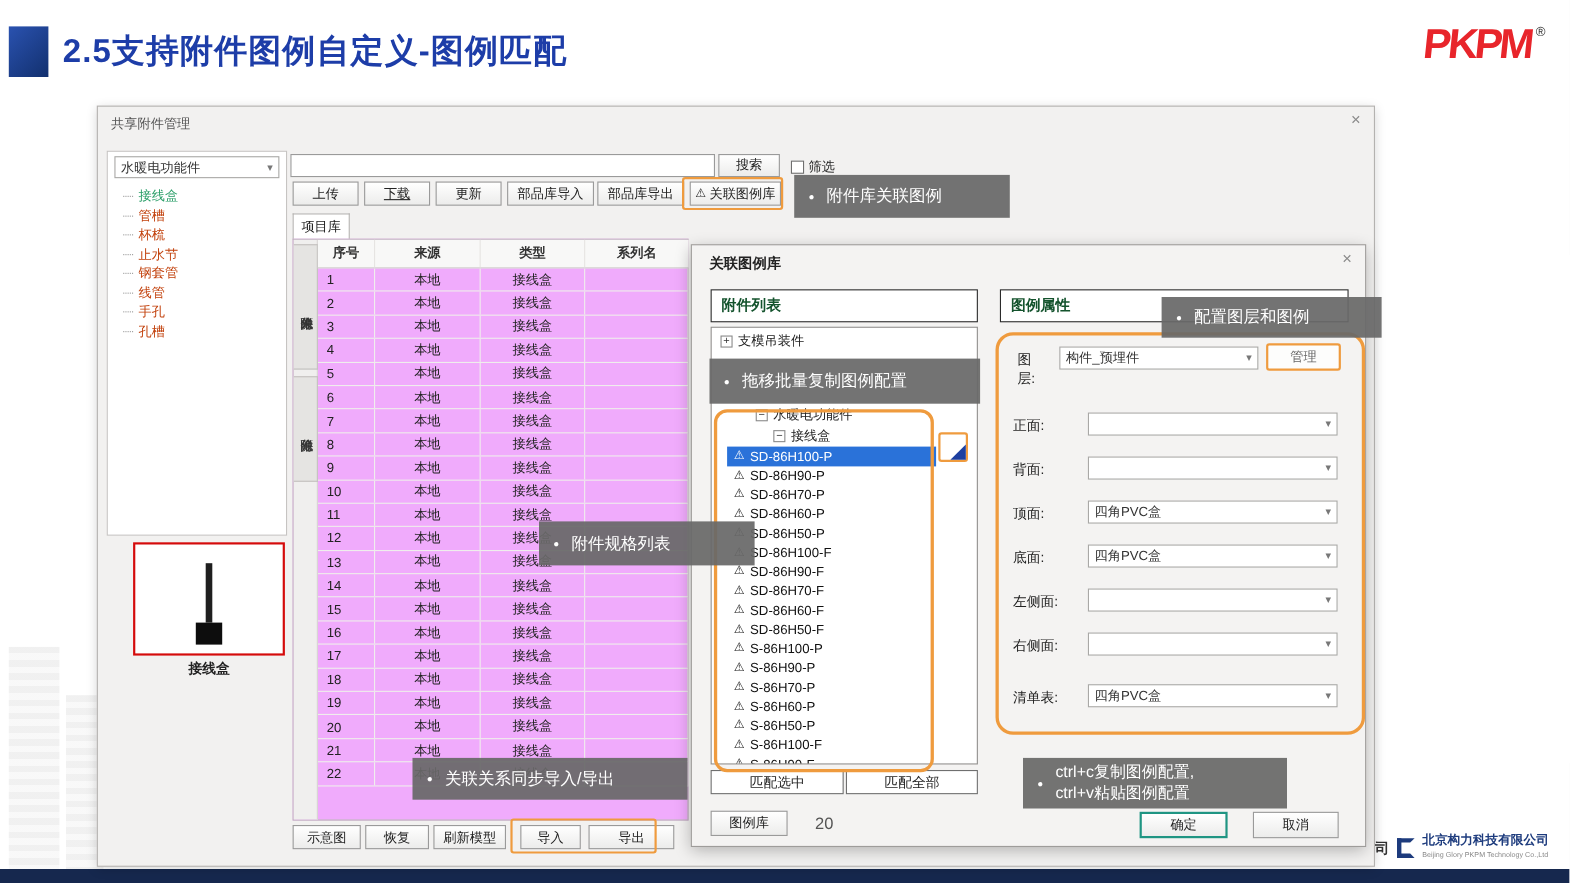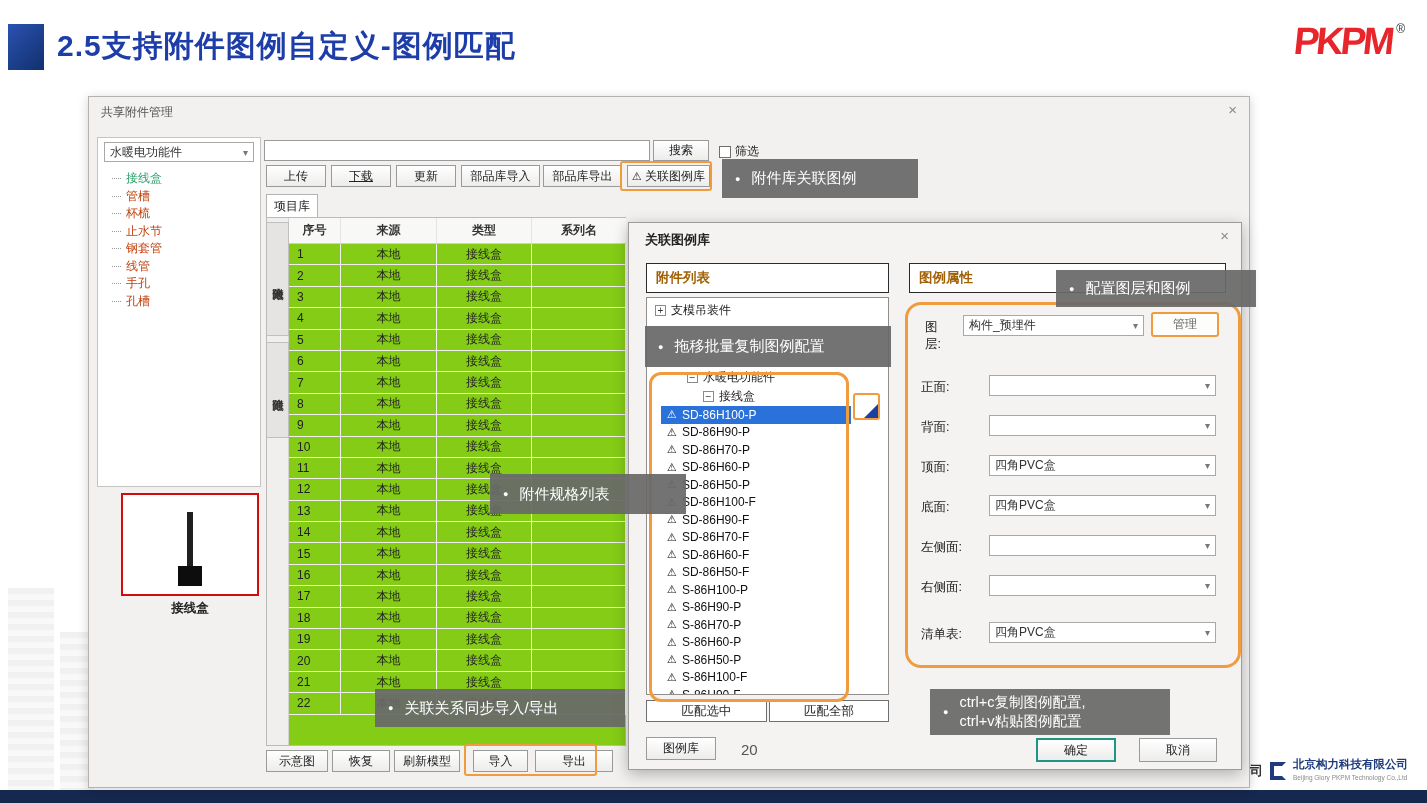--- a/index.html
+++ b/index.html
@@ -47,21 +47,21 @@
   .mtree-item::before { content:""; display:inline-block; width:9px; border-top:1px dotted #999; margin-right:5px; }
   .mtree-item.first { color:#2a9e68; }
 
   .search-input { position:absolute; left:175px; top:43px; width:386px; height:21px; border:1px solid #9a9a9a; background:#fff; font-size:12px; padding:0 5px; }
   .chk { display:inline-block; width:12px; height:12px; border:1px solid #6f6f6f; background:#fff; }
   .filter-wrap { position:absolute; left:630px; top:46px; display:flex; align-items:center; gap:4px; font-size:12px; color:#222; }
 
   .tab-projectlib { position:absolute; left:177px; top:97px; width:52px; height:24px; background:#fff;
     border:1px solid #b5b3b1; border-bottom:none; display:flex; align-items:center; justify-content:center; font-size:12px; color:#222; }
 
-  .tbl { position:absolute; left:177px; top:120px; width:360px; height:529px; background:#84cc16; border:1px solid #bcbab8; }
+  .tbl { position:absolute; left:177px; top:120px; width:360px; height:529px; background:#f0abfc; border:1px solid #bcbab8; }
   .vstrip { position:absolute; left:0; top:0; width:22px; height:100%; background:#f0efee; border-right:1px solid #d5d3d1; }
   .vtab { position:absolute; left:0; width:22px; background:#e5e4e2; border:1px solid #c2c0be; border-left:none;
     writing-mode:vertical-rl; text-orientation:upright; font-size:11.5px; color:#333;
     display:flex; align-items:center; justify-content:center; }
   .vtab1 { top:4px; height:114px; }
   .vtab2 { top:124px; height:96px; }
   .thead { position:absolute; left:22px; top:0; width:337px; height:26px; display:flex; background:#f8f8f7; border-bottom:1px solid #d0cecc; }
   .thcell { display:flex; align-items:center; justify-content:center; font-size:12px; font-weight:600; color:#333; border-right:1px solid #e6e4e2; }
   .c0 { width:52px; } .c1 { width:96px; } .c2 { width:95px; } .c3 { width:94px; border-right:none; }
   .trows { position:absolute; left:22px; top:26px; width:337px; height:472px; overflow:hidden; }
@@ -73,21 +73,21 @@
     display:flex; flex-direction:column; align-items:center; justify-content:flex-end; padding-bottom:8px; }
   .antenna { width:6px; height:54px; background:#1f1f1f; }
   .jbox { width:24px; height:20px; background:#0d0d0d; }
   .preview-label { position:absolute; left:32px; top:503px; width:138px; text-align:center; font-size:12.5px; font-weight:bold; color:#222; }
 
   
   .lgd { position:absolute; left:628px; top:222px; width:614px; height:548px; background:#f4f3f2;
     border:1px solid #9e9c9a; box-shadow:0 4px 14px rgba(0,0,0,.28); z-index:20; }
   .lgd-title { position:absolute; left:16px; top:8px; font-size:13px; font-weight:bold; color:#222; }
   .hdr-box { position:absolute; top:40px; height:30px; background:#fff; border:1.5px solid #2b2b2b;
-    display:flex; align-items:center; padding-left:9px; font-size:13.5px; font-weight:bold; color:#a16207; }
+    display:flex; align-items:center; padding-left:9px; font-size:13.5px; font-weight:bold; color:#14532d; }
   .hdr-list { left:17px; width:243px; }
   .hdr-props { left:280px; width:317px; }
 
   .lpanel { position:absolute; left:17px; top:74px; width:243px; height:398px; background:#fff; border:1px solid #908e8c; overflow:hidden; }
   .ltree-row { position:absolute; display:flex; align-items:center; gap:5px; font-size:12px; color:#222; }
   .expico { width:11px; height:11px; border:1px solid #8a8a8a; background:#fff; font-size:10px; line-height:9px; text-align:center; color:#333; flex:0 0 11px; }
   .litems { position:absolute; left:0; top:108px; right:0; bottom:0; }
   .litem { height:17.5px; display:flex; align-items:center; gap:5px; margin-left:14px; width:190px; padding-left:6px; font-size:12px; color:#111; }
   .litem.selected { background:#2a72d9; color:#fff; }
   .warn { font-size:11px; line-height:1; }

